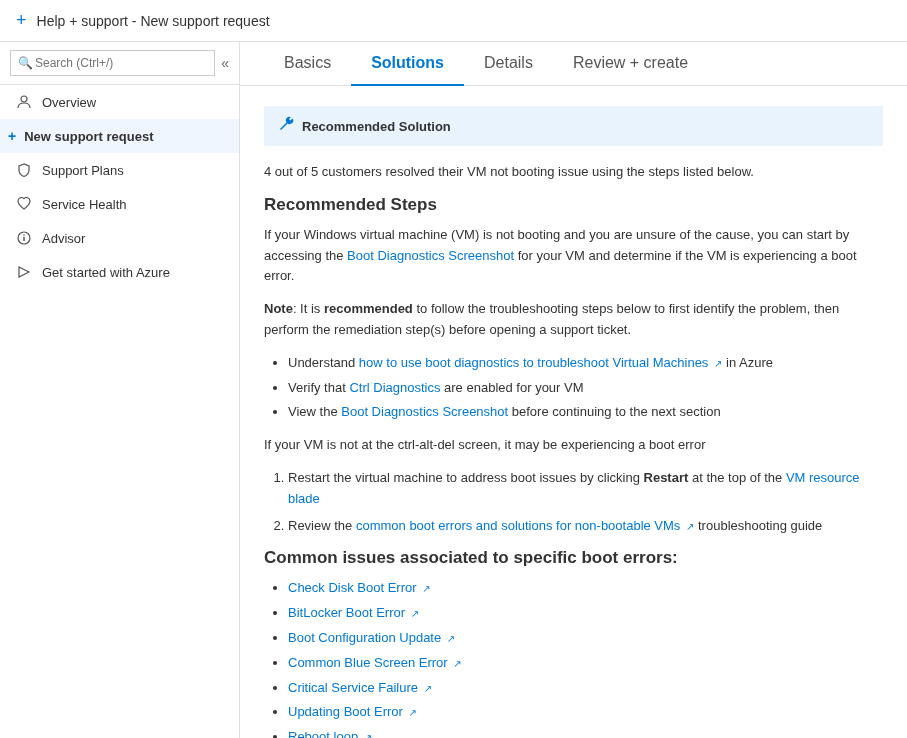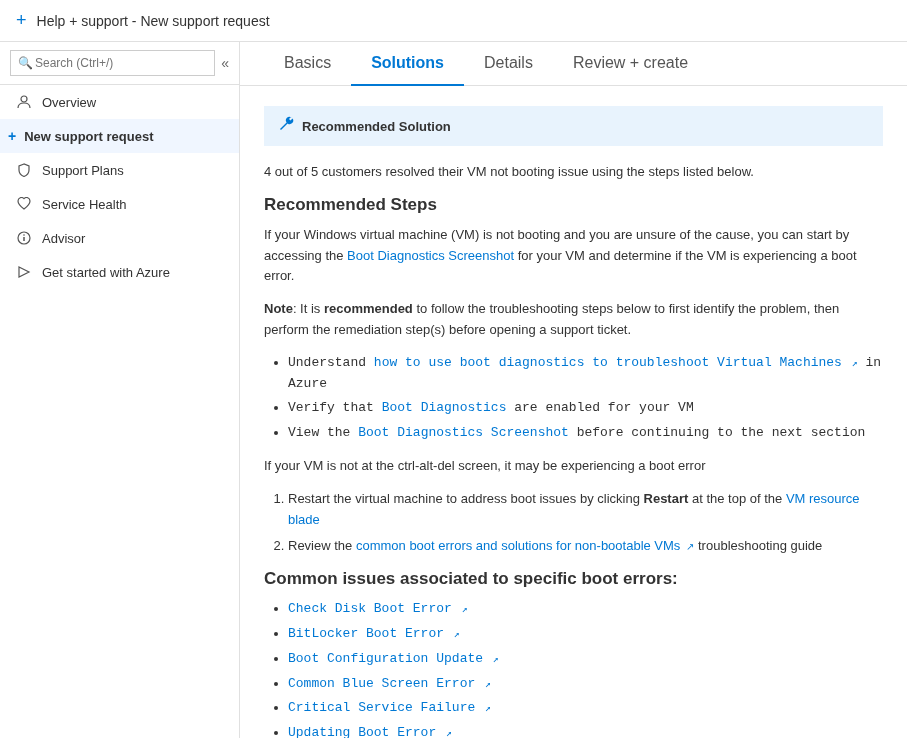--- a/index.html
+++ b/index.html
@@ -45,21 +45,21 @@
     .rec-icon { color: #0078d4; margin-right: 8px; font-size: 16px; }
     .rec-title { font-size: 13px; font-weight: 600; color: #333; }
     
     .content-text { font-size: 13px; line-height: 1.6; margin-bottom: 12px; color: #333; }
     .section-title { font-size: 17px; font-weight: 700; margin-bottom: 10px; }
     
     .link { color: #0078d4; text-decoration: none; cursor: pointer; }
     .ext-icon { font-size: 10px; color: #0078d4; margin-left: 2px; }
     
     ul.bullet-list { margin-left: 24px; margin-bottom: 12px; }
-    ul.bullet-list li { margin-bottom: 4px; line-height: 1.6; font-family: Liberation Mono, monospace; }
+    ul.bullet-list li { margin-bottom: 4px; line-height: 1.6; }
     
     ol.numbered-list { margin-left: 24px; margin-bottom: 12px; }
     ol.numbered-list li { margin-bottom: 6px; line-height: 1.6; }
     
     .bold { font-weight: 700; }
   </style>
 </head>
 <body>
 
 <div class="title-bar">
@@ -170,21 +170,21 @@
 
       <p class="content-text">
         <span class="bold">Note</span>: It is <span class="bold">recommended</span> to follow the troubleshooting steps below to first identify the problem, then perform the remediation step(s) before opening a support ticket.
       </p>
 
       <ul class="bullet-list">
         <li>
           Understand <a class="link">how to use boot diagnostics to troubleshoot Virtual Machines</a> <span class="ext-icon">↗</span> in Azure
         </li>
         <li>
-          Verify that <a class="link">Boot Diagnostics</a> are enabled for your VM
+          Verify that <a class="link">Ctrl Diagnostics</a> are enabled for your VM
         </li>
         <li>
           View the <a class="link">Boot Diagnostics Screenshot</a> before continuing to the next section
         </li>
       </ul>
 
       <p class="content-text">If your VM is not at the ctrl-alt-del screen, it may be experiencing a boot error</p>
 
       <ol class="numbered-list">
         <li>

